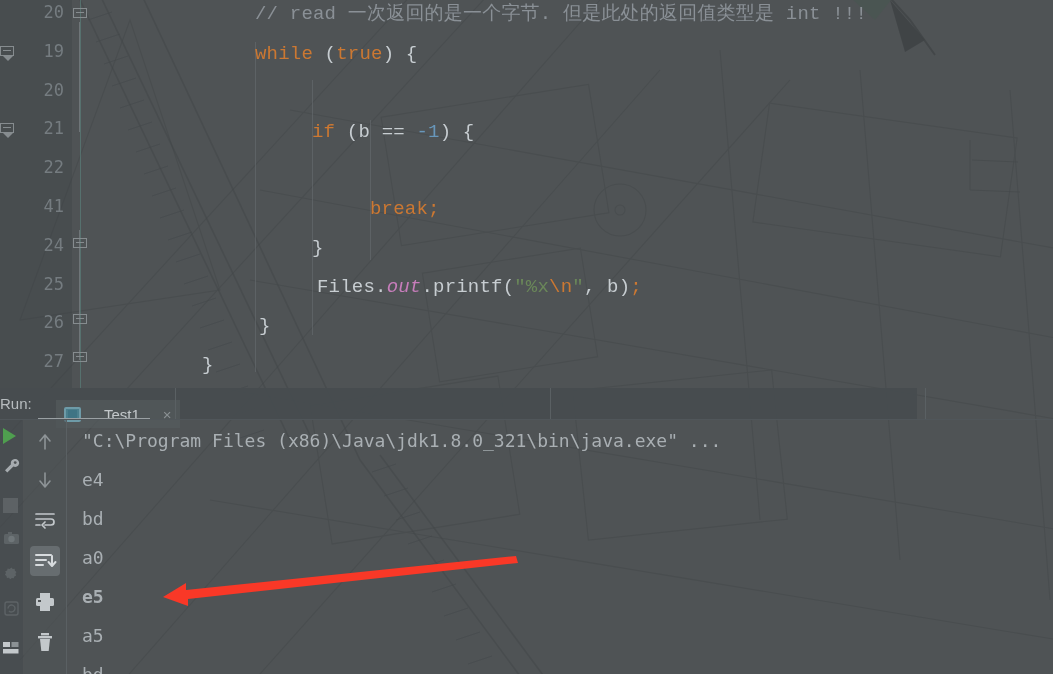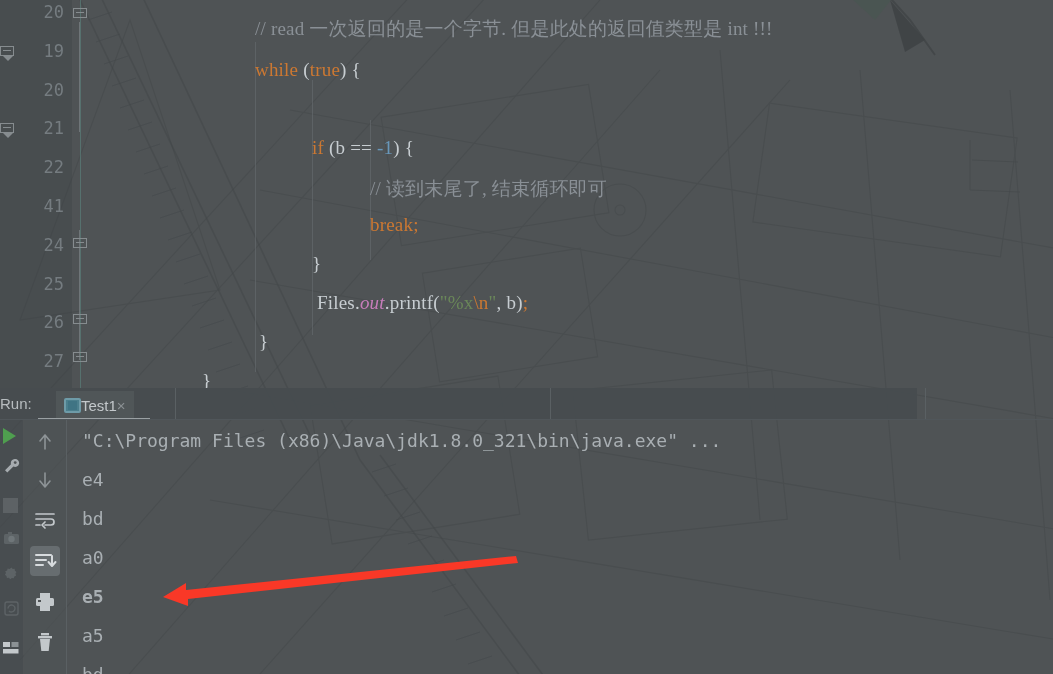--- a/index.html
+++ b/index.html
@@ -26,39 +26,39 @@
   .fold i{display:block;width:14px;height:10px;border:1px solid #868c8f;box-sizing:border-box;
           position:relative;background:transparent;}
   .fold i:after{content:"";position:absolute;left:2px;top:3px;width:8px;height:1px;background:#868c8f;}
   .fold.arrow i:before{content:"";position:absolute;left:2px;top:9px;
           border-left:5px solid transparent;border-right:5px solid transparent;
           border-top:5px solid #868c8f;}
   .fold-line{position:absolute;left:79px;width:1px;background:#868c8f;opacity:.6;}
 
   .code{position:absolute;left:0;top:0;width:1053px;height:388px;}
   .cl{position:absolute;left:0;white-space:pre;font-size:19px;letter-spacing:.2px;
-      font-family:Liberation Serif, serif;margin-top:16px;}
+      font-family:Liberation Mono, monospace;}
   .kw{color:#cc7832;}
   .num{color:#6897bb;}
   .plain{color:#c7cdd1;}
   .cmt{color:#8a9096;}
   .field{color:#c77dbb;font-style:italic;}
   .str{color:#6a8759;}
   .esc{color:#cc7832;}
 
   
   .iguide{position:absolute;width:1px;background:#6a6f72;opacity:.55;}
 
   
   .runwin{position:absolute;left:0;top:388px;width:1053px;height:286px;}
   .runhdr{position:absolute;left:0;top:0;width:917px;height:32px;
           background:rgba(71,76,79,.92);}
   .runlabel{position:absolute;left:0;top:7px;width:48px;text-align:left;
             color:#b7bcbf;font-size:15px;font-family:"Liberation Sans",sans-serif;}
-  .runtab{position:absolute;left:56px;top:3px;height:28px;display:flex;align-items:center;gap:0;
+  .runtab{position:absolute;left:56px;top:12px;height:28px;display:flex;align-items:center;gap:23px;
           padding:0 8px;background:rgba(88,94,97,.55);}
   .runtab .tabicon{width:17px;height:15px;border:2px solid #6e9ba8;box-sizing:border-box;
             background:#4b7f8d;border-radius:2px;position:relative;}
   .runtab .tabicon:after{content:"";position:absolute;left:2px;top:1px;right:2px;bottom:1px;
             background:#3f7484;}
   .runtab .tabtxt{color:#c3c8cb;font-size:15px;font-family:"Liberation Sans",sans-serif;}
   .runtab .tabx{color:#8b9194;font-size:15px;font-family:"Liberation Sans",sans-serif;line-height:1;}
   .tabunder{position:absolute;left:38px;top:30px;width:112px;height:2px;background:#9aa0a3;}
   .vsep{position:absolute;top:0;width:1px;height:32px;background:#5a6063;}
   .runhdr-line{position:absolute;left:0;top:31px;width:1053px;height:1px;background:#50565a;}
@@ -209,21 +209,20 @@
         <i></i>
       </div>
     <div class="fold" style="top:352px;">
         <i></i>
       </div>
 
     <div class="code">
       <div class="cl" style="left:255px;top:0px;"><span class="cmt">// read 一次返回的是一个字节. 但是此处的返回值类型是 int !!!</span></div>
       <div class="cl" style="left:255px;top:43px;"><span class="kw">while</span><span class="plain"> (</span><span class="kw">true</span><span class="plain">) {</span></div>
       <div class="cl" style="left:312px;top:121px;"><span class="kw">if</span><span class="plain"> (b == </span><span class="num">-1</span><span class="plain">) {</span></div>
-      <div class="cl" style="left:370px;top:160px;"><span class="cmt">// 读到末尾了, 结束循环即可</span></div>
       <div class="cl" style="left:370px;top:198px;"><span class="kw">break</span><span class="kw">;</span></div>
       <div class="cl" style="left:312px;top:237px;"><span class="plain">}</span></div>
       <div class="cl" style="left:317px;top:276px;"><span class="plain">Files.</span><span class="field">out</span><span class="plain">.printf(</span><span class="str">"%x</span><span class="esc">\n</span><span class="str">"</span><span class="plain">, b)</span><span class="kw">;</span></div>
       <div class="cl" style="left:259px;top:315px;"><span class="plain">}</span></div>
       <div class="cl" style="left:202px;top:354px;"><span class="plain">}</span></div>
     </div>
   </div>
 
   <div class="runwin">
 

